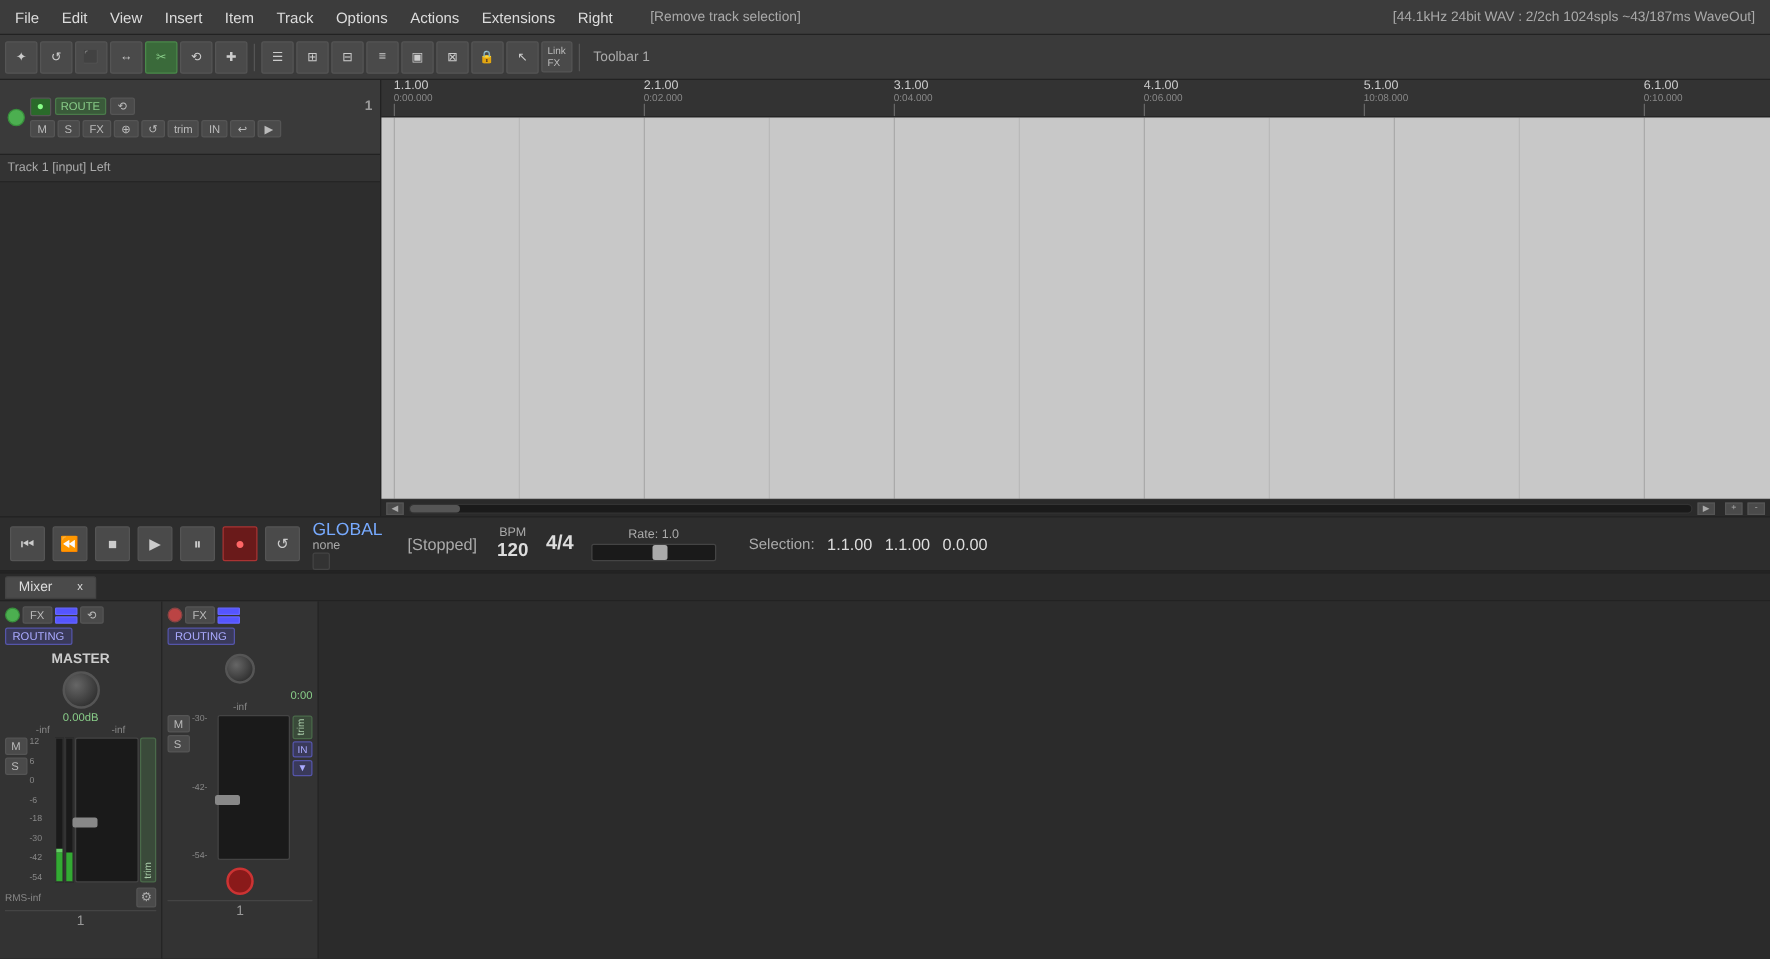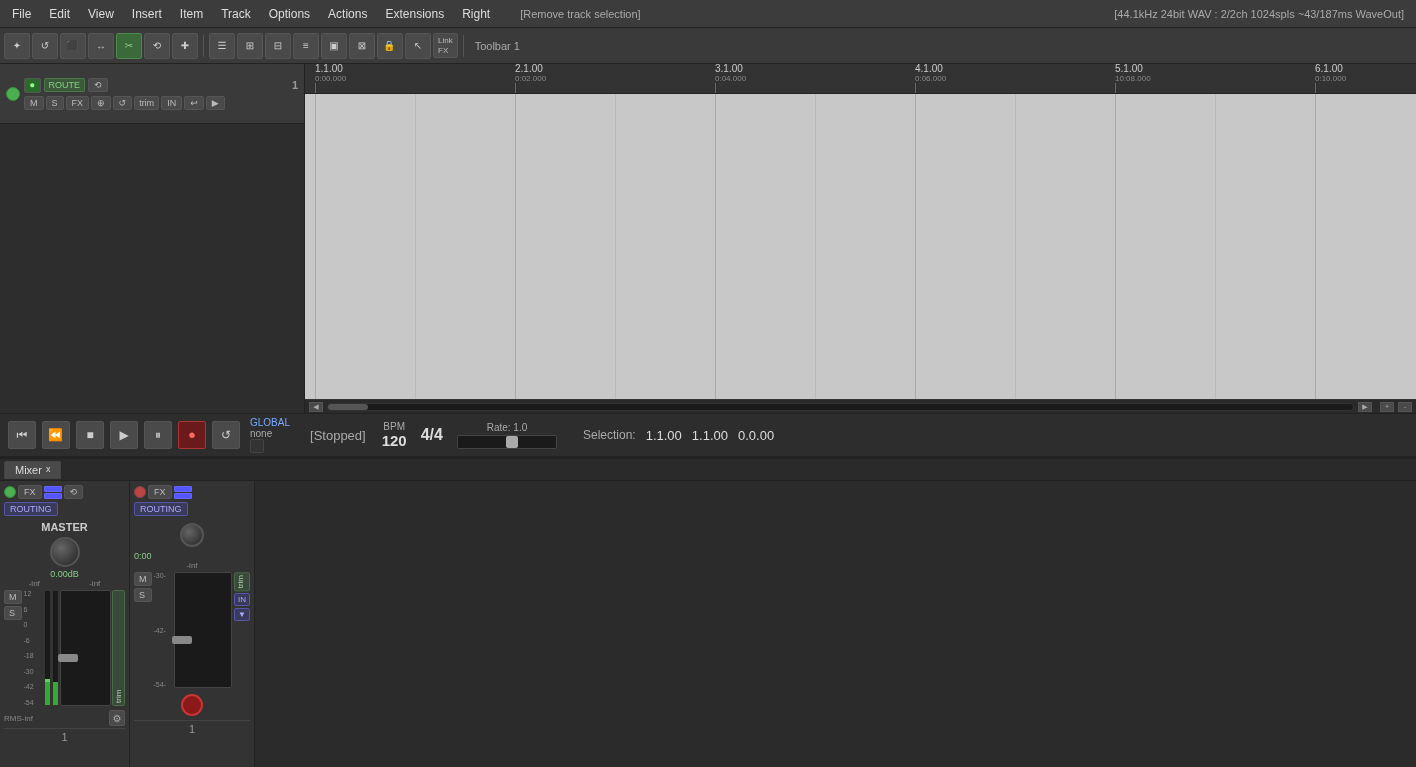--- a/index.html
+++ b/index.html
@@ -376,21 +376,21 @@
     .mixer-tab {
       padding: 2px 10px;
       background: #3a3a3a;
       border: 1px solid #444;
       color: #aaa;
       font-size: 11px;
       cursor: pointer;
       border-radius: 2px 2px 0 0;
       display: flex;
       align-items: flex-start;
-      gap: 4px;
+      gap: 20px;
     }
     .mixer-tab.active {
       background: #4a4a4a;
       color: #ddd;
     }
     .mixer-tab-close {
       font-size: 9px;
       cursor: pointer;
     }
     #mixer-content {
@@ -701,20 +701,23 @@
               <div class="track-btn-small">⊕</div>
               <div class="track-btn-small">↺</div>
               <div class="track-trim-btn">trim</div>
               <div class="track-in-btn">IN</div>
               <div class="track-btn-small">↩</div>
               <div class="track-btn-small">▶</div>
             </div>
           </div>
         </div>
 
+        <div id="track-info-bar">
+          <span>Track 1 [input] Left</span>
+        </div>
 
         <div id="empty-track-area"></div>
       </div>
 
       <div id="right-track-panel">
 
         <div id="timeline-ruler">
           <div class="ruler-mark" style="left:10px;">
             <span style="font-size:10px;color:#ccc;">1.1.00</span>
             <span class="ruler-subtext">0:00.000</span>
@@ -728,21 +731,21 @@
           <div class="ruler-mark" style="left:410px;">
             <span style="font-size:10px;color:#ccc;">3.1.00</span>
             <span class="ruler-subtext">0:04.000</span>
             <div class="ruler-mark-line"></div>
           </div>
           <div class="ruler-mark" style="left:610px;">
             <span style="font-size:10px;color:#ccc;">4.1.00</span>
             <span class="ruler-subtext">0:06.000</span>
             <div class="ruler-mark-line"></div>
           </div>
-          <div class="ruler-mark" style="left:810px;">
+          <div class="ruler-mark" style="left:786px;">
             <span style="font-size:10px;color:#ccc;">5.1.00</span>
             <span class="ruler-subtext">10:08.000</span>
             <div class="ruler-mark-line"></div>
           </div>
           <div class="ruler-mark" style="left:1010px;">
             <span style="font-size:10px;color:#ccc;">6.1.00</span>
             <span class="ruler-subtext">0:10.000</span>
             <div class="ruler-mark-line"></div>
           </div>
         </div>
@@ -777,21 +780,21 @@
 
     <div id="transport-bar">
       <div class="transport-btn">⏮</div>
       <div class="transport-btn">⏪</div>
       <div class="transport-btn">■</div>
       <div class="transport-btn">▶</div>
       <div class="transport-btn">⏸</div>
       <div class="transport-btn record">⏺</div>
       <div class="transport-btn">↺</div>
       <div class="global-area">
-        <span style="font-size:10px;color:#7af;">GLOBAL</span>
+        <span style="font-size:14px;color:#7af;">GLOBAL</span>
         <span>none</span>
         <div style="width:14px;height:14px;background:#333;border:1px solid #444;border-radius:2px;cursor:pointer;"></div>
       </div>
       <div class="transport-status">[Stopped]</div>
       <div class="transport-bpm-area">
         <span class="bpm-label">BPM</span>
         <span class="bpm-value">120</span>
       </div>
       <div class="transport-time-sig">4/4</div>
       <div class="rate-area">
@@ -903,21 +906,21 @@
             <div style="width:18px;height:6px;background:#55f;border:1px solid #66f;border-radius:1px;cursor:pointer;"></div>
             <div style="width:18px;height:6px;background:#55f;border:1px solid #66f;border-radius:1px;cursor:pointer;"></div>
           </div>
         </div>
         <div style="display:flex;align-items:center;gap:2px;margin-bottom:3px;">
           <div class="ch-btn routing">ROUTING</div>
         </div>
 
         <div class="ch2-knob"></div>
 
-        <div style="text-align:left;font-size:9px;color:#8c8;">
+        <div style="text-align:right;font-size:9px;color:#8c8;">
           <span>0:00</span>
         </div>
         <div style="text-align:center;font-size:8px;color:#888;">
           <span>-inf</span>
         </div>
 
         <div style="display:flex;gap:2px;height:120px;padding:2px 0;">
           <div style="display:flex;flex-direction:column;gap:2px;">
             <div class="ch-m-btn">M</div>
             <div class="ch-s-btn">S</div>

